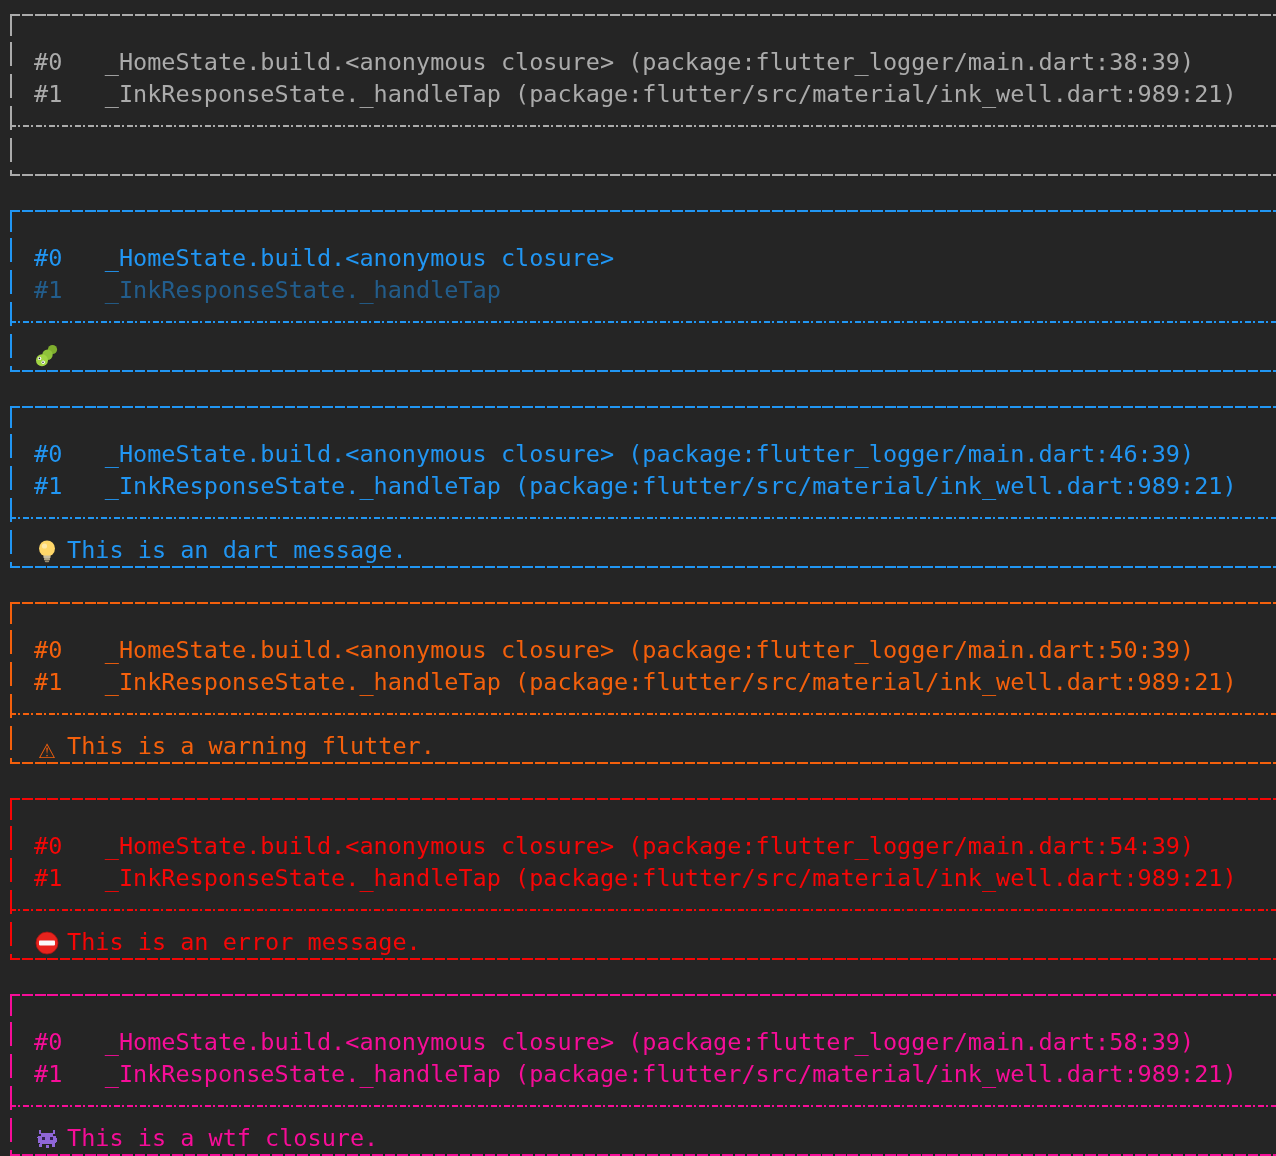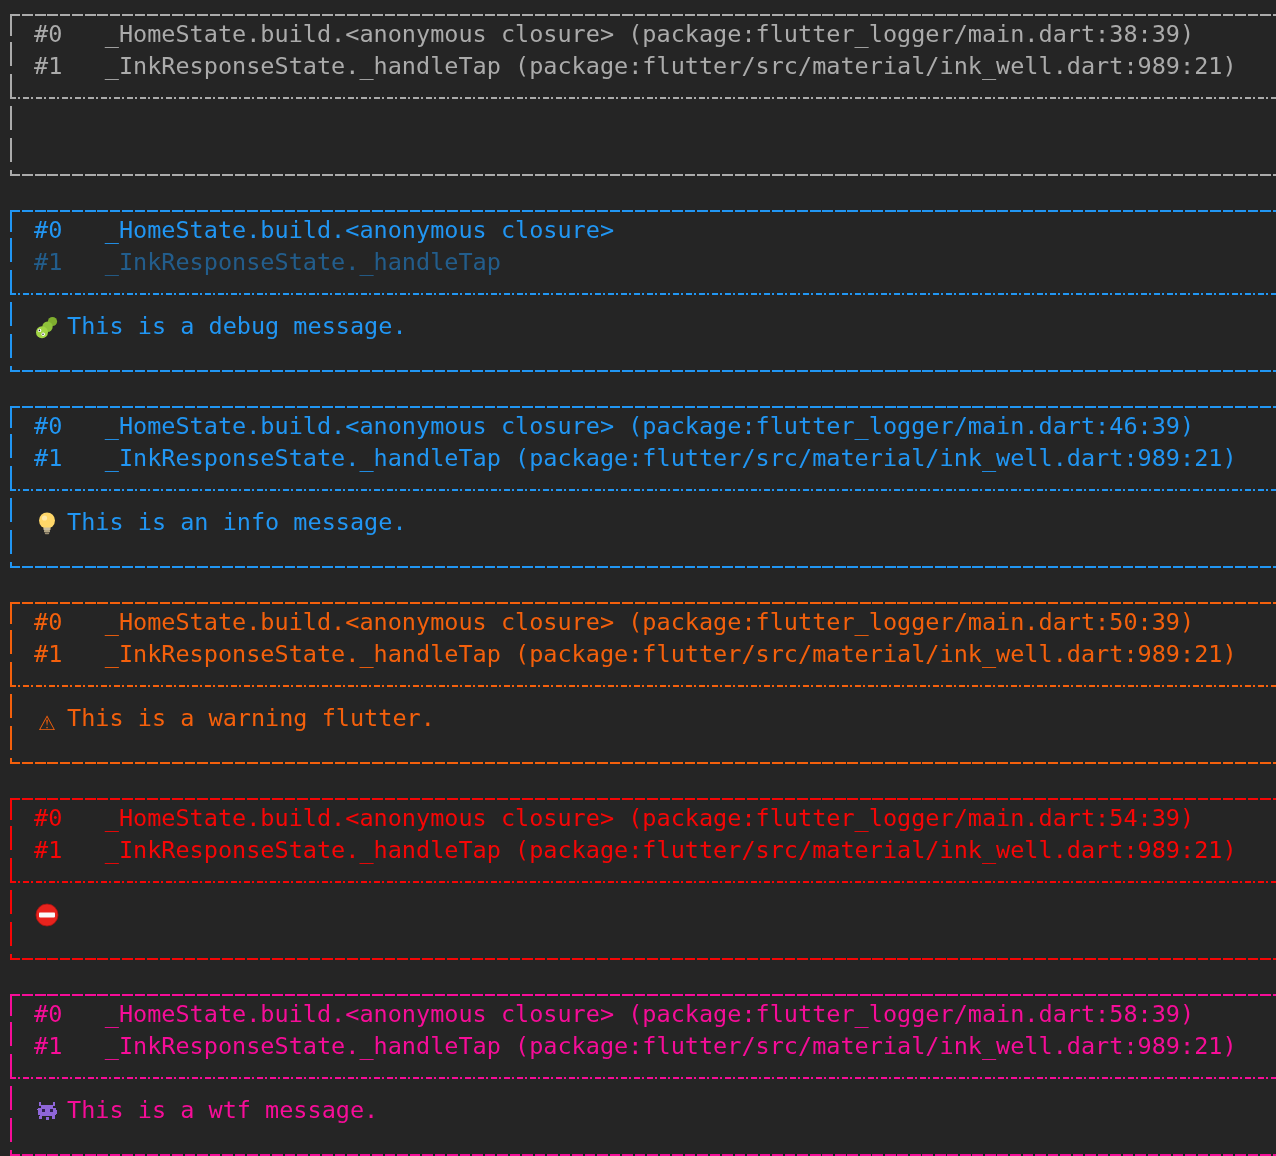--- a/index.html
+++ b/index.html
@@ -21,21 +21,21 @@
     position:absolute;left:0;right:0;height:2px;
     background:repeating-linear-gradient(90deg,var(--c) 0 10.5px,transparent 10.5px 12.5px);
   }
   .b-top{top:0}
   .b-bottom{bottom:0}
   .b-left{
     position:absolute;left:0;top:2px;bottom:2px;width:2px;
     background:repeating-linear-gradient(180deg,var(--c) 0 24px,transparent 24px 32px);
     background-position:0 26px;
   }
-  .rows{position:absolute;top:2px;left:0;right:0;padding-top:2px}
+  .rows{position:absolute;top:2px;left:0;right:0;padding-top:30px}
   .row{height:32px;line-height:32px;padding-left:24px;white-space:pre}
   .idx{display:inline-block;width:5ch}
   .dim{opacity:.5}
   .divrow{display:flex;align-items:center;padding-left:0}
   .b-div{
     height:2px;width:100%;
     background:repeating-linear-gradient(90deg,
       var(--c) 0 6.5px,transparent 6.5px 8.5px,
       var(--c) 8.5px 10.5px,transparent 10.5px 13px);
   }
@@ -70,39 +70,39 @@
       <div class="row dim"><span class="idx">#1</span><span class="txt">_InkResponseState._handleTap</span></div>
       <div class="row divrow"><div class="b-div"></div></div>
       <div class="row msg"><span class="icon"><svg viewBox="0 0 26 26">
               <circle cx="18.5" cy="7.5" r="4.6" fill="#7fae2e"></circle>
               <circle cx="13.5" cy="12.8" r="5.2" fill="#8fc33a"></circle>
               <circle cx="8" cy="18.2" r="6" fill="#a2d544"></circle>
               <circle cx="5.6" cy="16.4" r="1.7" fill="#ffffff"></circle>
               <circle cx="9.2" cy="20.2" r="1.7" fill="#ffffff"></circle>
               <circle cx="5.4" cy="16.4" r="0.8" fill="#2b2b2b"></circle>
               <circle cx="9" cy="20.2" r="0.8" fill="#2b2b2b"></circle>
-            </svg></span><span class="txt">This is a debug message.</span></div>
+            </svg></span></div>
     </div>
     <div class="b-bottom"></div>
   </section>
 
   <section class="block" style="--c: #2196f3;">
     <div class="b-top"></div>
     <div class="b-left"></div>
     <div class="rows">
       <div class="row"><span class="idx">#0</span><span class="txt">_HomeState.build.&lt;anonymous closure&gt; (package:flutter_logger/main.dart:46:39)</span></div>
       <div class="row"><span class="idx">#1</span><span class="txt">_InkResponseState._handleTap (package:flutter/src/material/ink_well.dart:989:21)</span></div>
       <div class="row divrow"><div class="b-div"></div></div>
       <div class="row msg"><span class="icon"><svg viewBox="0 0 26 26">
               <circle cx="13" cy="10.5" r="8" fill="#ffd769"></circle>
               <circle cx="10.5" cy="8" r="2.6" fill="#ffe9a8"></circle>
               <rect x="9.5" y="17.6" width="7" height="2.4" rx="0.6" fill="#c9bd9e"></rect>
               <rect x="10" y="20.1" width="6" height="2.2" rx="0.6" fill="#b3a685"></rect>
               <rect x="10.8" y="22.4" width="4.4" height="1.8" rx="0.9" fill="#9c8f72"></rect>
-            </svg></span><span class="txt">This is an info message.</span></div>
+            </svg></span><span class="txt">This is an dart message.</span></div>
     </div>
     <div class="b-bottom"></div>
   </section>
 
   <section class="block" style="--c: #f4600c;">
     <div class="b-top"></div>
     <div class="b-left"></div>
     <div class="rows">
       <div class="row"><span class="idx">#0</span><span class="txt">_HomeState.build.&lt;anonymous closure&gt; (package:flutter_logger/main.dart:50:39)</span></div>
       <div class="row"><span class="idx">#1</span><span class="txt">_InkResponseState._handleTap (package:flutter/src/material/ink_well.dart:989:21)</span></div>
@@ -116,21 +116,21 @@
     <div class="b-top"></div>
     <div class="b-left"></div>
     <div class="rows">
       <div class="row"><span class="idx">#0</span><span class="txt">_HomeState.build.&lt;anonymous closure&gt; (package:flutter_logger/main.dart:54:39)</span></div>
       <div class="row"><span class="idx">#1</span><span class="txt">_InkResponseState._handleTap (package:flutter/src/material/ink_well.dart:989:21)</span></div>
       <div class="row divrow"><div class="b-div"></div></div>
       <div class="row msg"><span class="icon"><svg viewBox="0 0 26 26">
               <circle cx="13" cy="13" r="11" fill="#e8231d"></circle>
               <circle cx="13" cy="13" r="11" fill="none" stroke="#a81310" stroke-width="0.8"></circle>
               <rect x="5" y="10.6" width="16" height="4.8" rx="0.8" fill="#fafafa"></rect>
-            </svg></span></div>
+            </svg></span><span class="txt">This is an error message.</span></div>
     </div>
     <div class="b-bottom"></div>
   </section>
 
   <section class="block" style="--c: #f60d98;">
     <div class="b-top"></div>
     <div class="b-left"></div>
     <div class="rows">
       <div class="row"><span class="idx">#0</span><span class="txt">_HomeState.build.&lt;anonymous closure&gt; (package:flutter_logger/main.dart:58:39)</span></div>
       <div class="row"><span class="idx">#1</span><span class="txt">_InkResponseState._handleTap (package:flutter/src/material/ink_well.dart:989:21)</span></div>
@@ -138,18 +138,18 @@
       <div class="row msg"><span class="icon"><svg viewBox="0 0 26 26" fill="#8f66d8" shape-rendering="crispEdges">
               <rect x="5" y="3.5" width="2.4" height="4"></rect>
               <rect x="18.6" y="3.5" width="2.4" height="4"></rect>
               <rect x="7" y="6.5" width="12" height="5" rx="1.5"></rect>
               <rect x="3.5" y="9.5" width="19" height="8" rx="2"></rect>
               <rect x="7.5" y="11" width="3" height="3.2" fill="#30214f"></rect>
               <rect x="15.5" y="11" width="3" height="3.2" fill="#30214f"></rect>
               <rect x="5" y="17.5" width="3" height="3.5"></rect>
               <rect x="11.5" y="18.5" width="3" height="3"></rect>
               <rect x="18" y="17.5" width="3" height="3.5"></rect>
-            </svg></span><span class="txt">This is a wtf message.</span></div>
+            </svg></span><span class="txt">This is a wtf closure.</span></div>
     </div>
     <div class="b-bottom"></div>
   </section>
 
 </main>
 
 </body></html>

